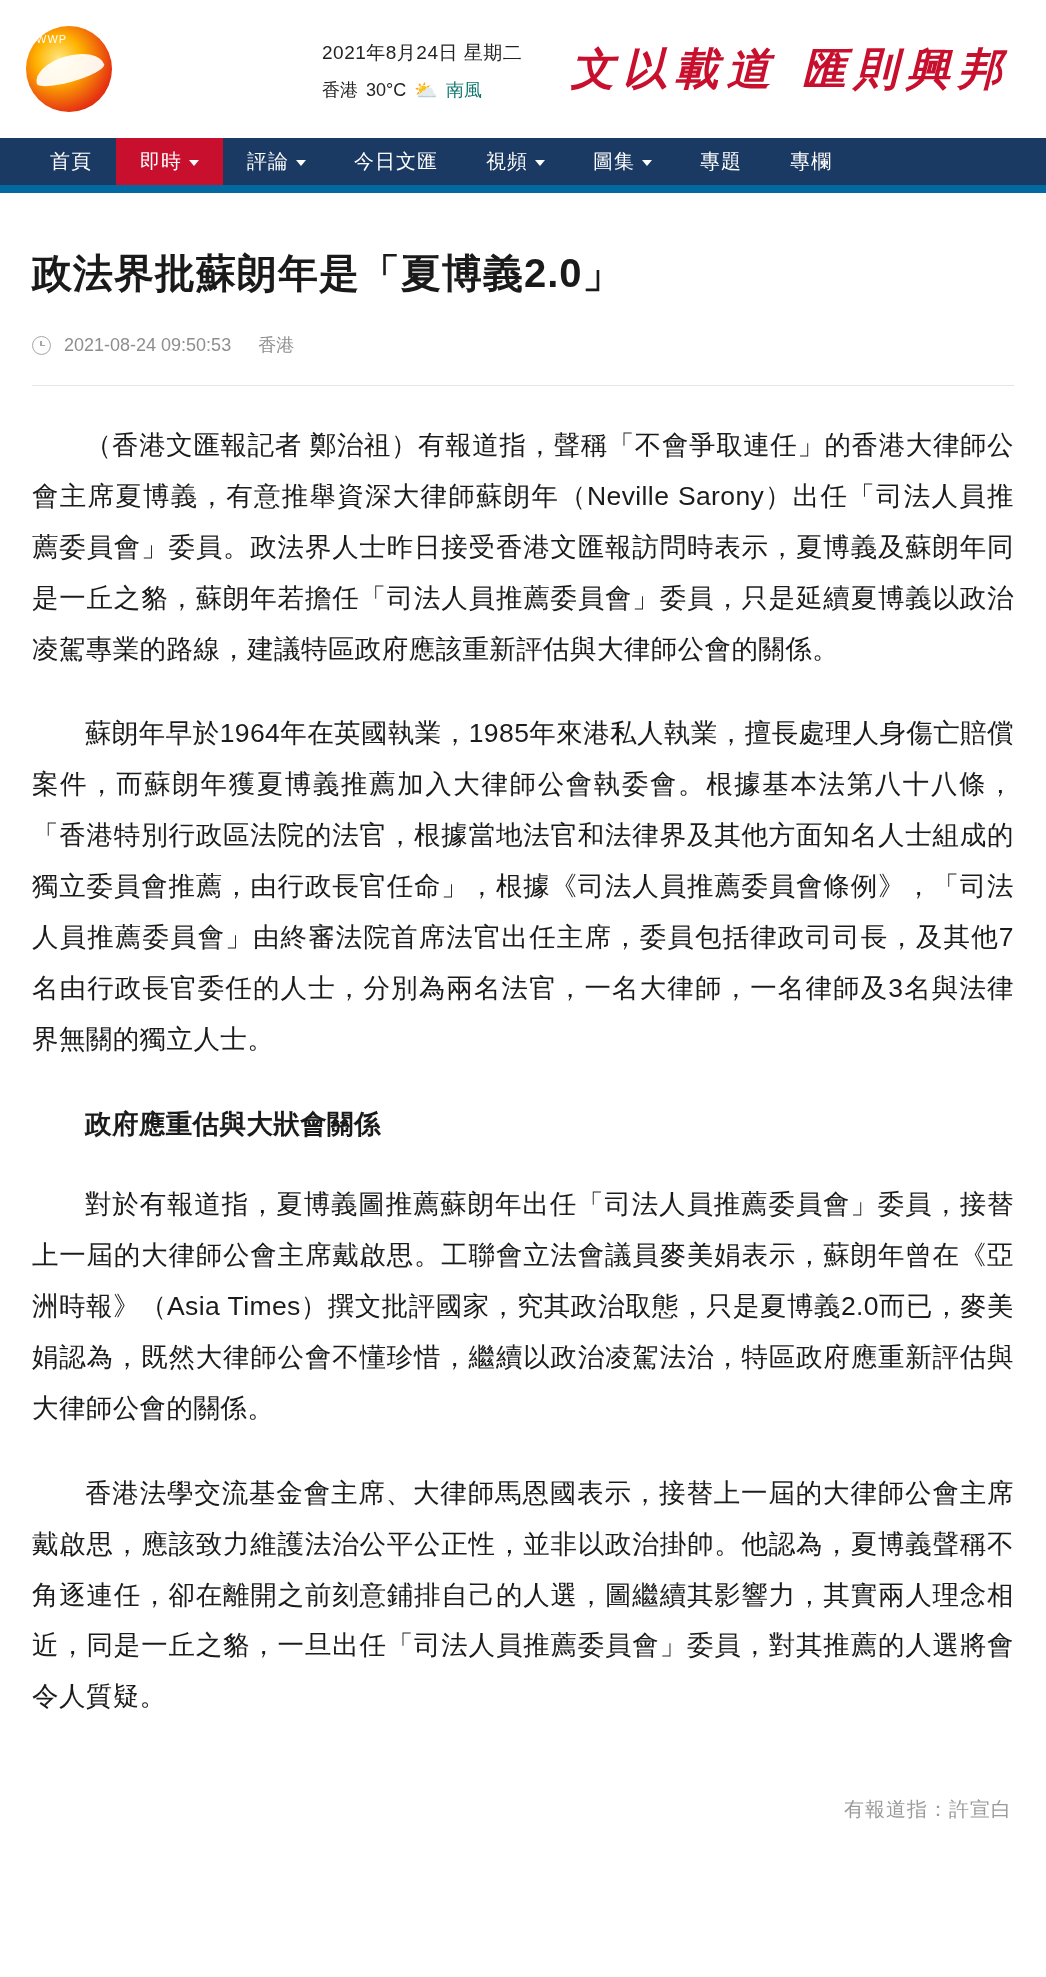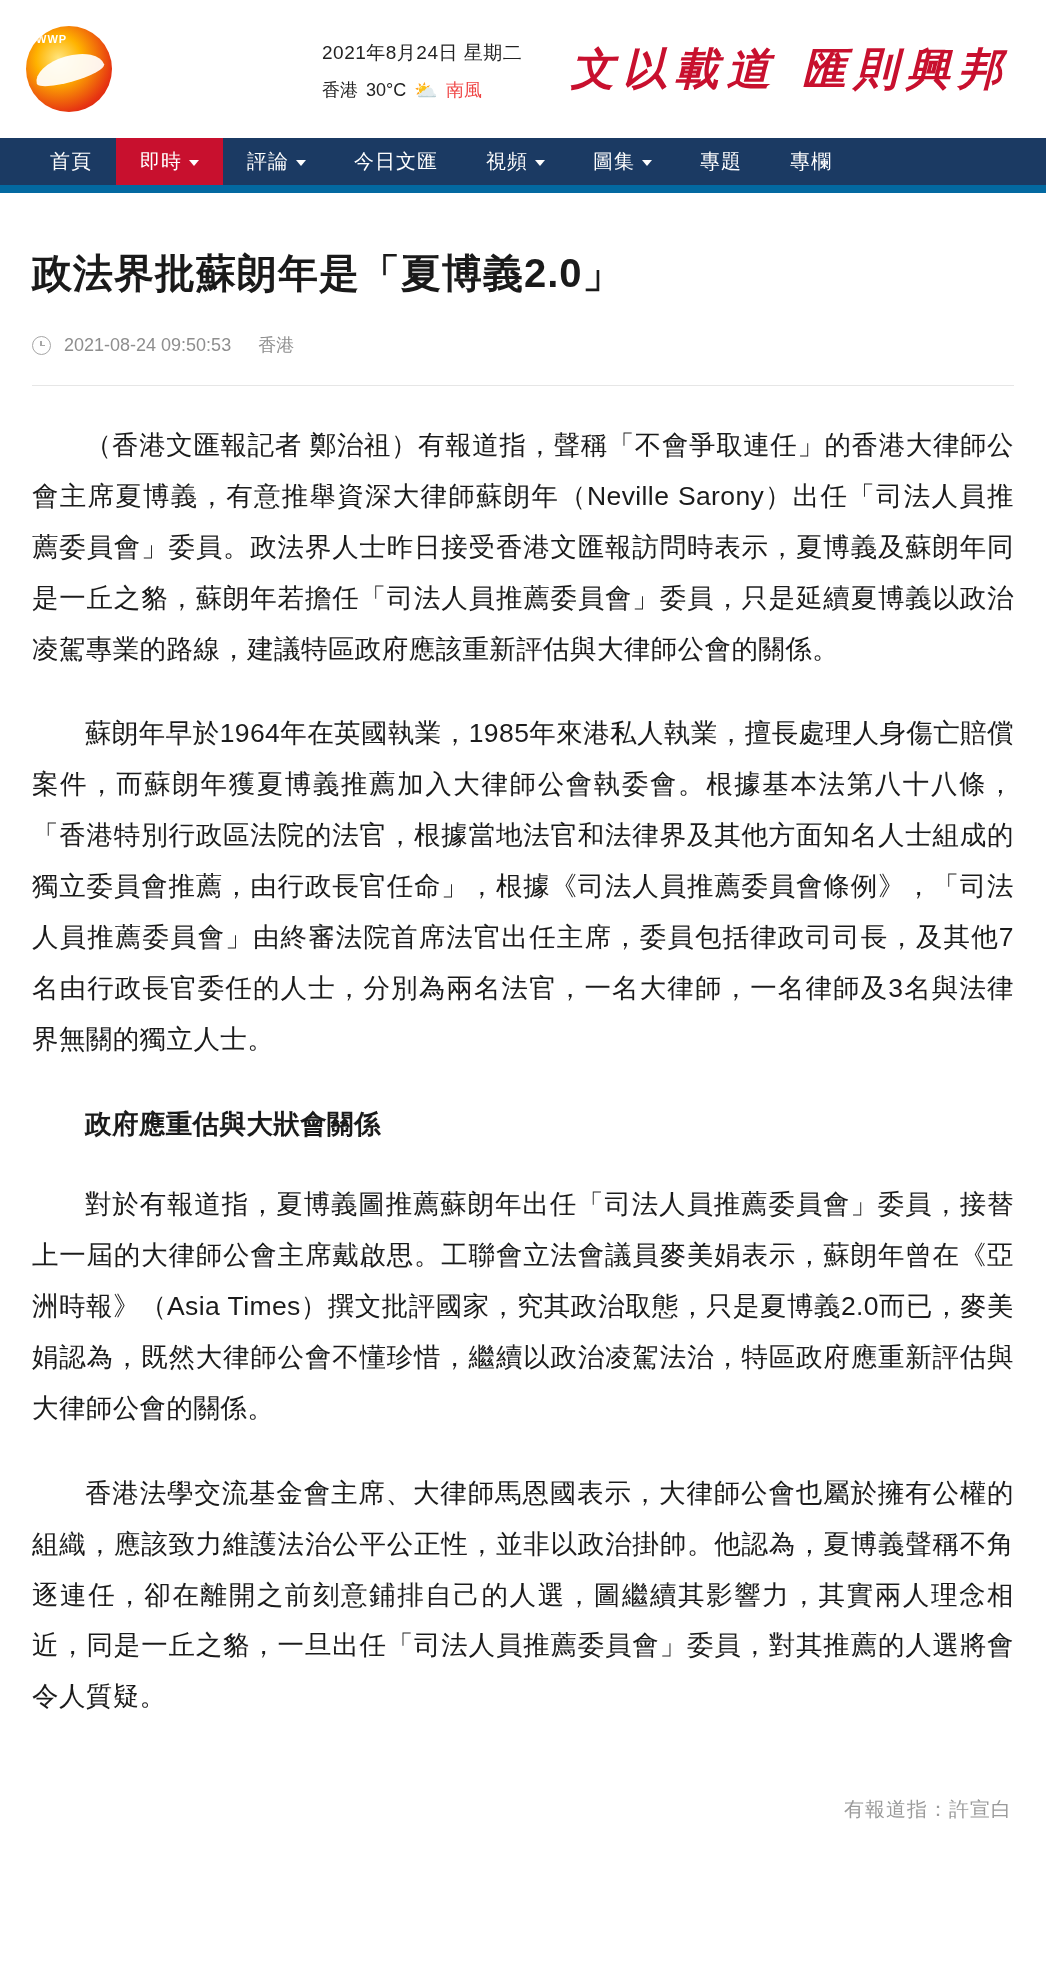--- a/index.html
+++ b/index.html
@@ -52,21 +52,21 @@
     transform: rotate(-16deg);
     opacity: .92;
   }
   .logo-mark .cjk {
     position: absolute;
     left: 10px;
     top: 7px;
     font-size: 11px;
     color: #ffffff;
     letter-spacing: 1px;
-    font-weight: bold;
+    font-weight: normal;
   }
   .logo-text {
     margin-left: 6px;
   }
   .logo-text .top-row {
     display: flex;
     align-items: flex-end;
   }
   .logo-text .hk-small {
     font-size: 15px;
@@ -115,21 +115,21 @@
   .meta-weather {
     font-size: 18px;
     color: #222;
     display: flex;
     align-items: center;
     gap: 8px;
   }
   .meta-weather .wicon {
     font-size: 19px;
   }
-  .meta-weather .wind { color: #ef4444; }
+  .meta-weather .wind { color: #0f766e; }
   .brand-cal {
     flex: 1 1 auto;
     text-align: right;
     padding-right: 10px;
   }
   .brand-cal .cal-text {
     font-family: "DejaVu Serif", "Liberation Serif", serif;
     font-size: 44px;
     color: #c8102e;
     font-weight: bold;
@@ -296,17 +296,17 @@
     <span class="clock"></span>
     <span>2021-08-24 09:50:53</span>
     <span class="loc">香港</span>
   </div>
 
   <div class="body-copy">
     <p>（香港文匯報記者 鄭治祖）有報道指，聲稱「不會爭取連任」的香港大律師公會主席夏博義，有意推舉資深大律師蘇朗年（Neville Sarony）出任「司法人員推薦委員會」委員。政法界人士昨日接受香港文匯報訪問時表示，夏博義及蘇朗年同是一丘之貉，蘇朗年若擔任「司法人員推薦委員會」委員，只是延續夏博義以政治凌駕專業的路線，建議特區政府應該重新評估與大律師公會的關係。</p>
     <p>蘇朗年早於1964年在英國執業，1985年來港私人執業，擅長處理人身傷亡賠償案件，而蘇朗年獲夏博義推薦加入大律師公會執委會。根據基本法第八十八條，「香港特別行政區法院的法官，根據當地法官和法律界及其他方面知名人士組成的獨立委員會推薦，由行政長官任命」，根據《司法人員推薦委員會條例》，「司法人員推薦委員會」由終審法院首席法官出任主席，委員包括律政司司長，及其他7名由行政長官委任的人士，分別為兩名法官，一名大律師，一名律師及3名與法律界無關的獨立人士。</p>
     <p class="subhead">政府應重估與大狀會關係</p>
     <p>對於有報道指，夏博義圖推薦蘇朗年出任「司法人員推薦委員會」委員，接替上一屆的大律師公會主席戴啟思。工聯會立法會議員麥美娟表示，蘇朗年曾在《亞洲時報》（Asia Times）撰文批評國家，究其政治取態，只是夏博義2.0而已，麥美娟認為，既然大律師公會不懂珍惜，繼續以政治凌駕法治，特區政府應重新評估與大律師公會的關係。</p>
-    <p>香港法學交流基金會主席、大律師馬恩國表示，大律師公會也屬於擁有公權的組織，應該致力維護法治公平公正性，並非以政治掛帥。他認為，夏博義聲稱不角逐連任，卻在離開之前刻意鋪排自己的人選，圖繼續其影響力，其實兩人理念相近，同是一丘之貉，一旦出任「司法人員推薦委員會」委員，對其推薦的人選將會令人質疑。</p>
+    <p>香港法學交流基金會主席、大律師馬恩國表示，接替上一屆的大律師公會主席戴啟思，應該致力維護法治公平公正性，並非以政治掛帥。他認為，夏博義聲稱不角逐連任，卻在離開之前刻意鋪排自己的人選，圖繼續其影響力，其實兩人理念相近，同是一丘之貉，一旦出任「司法人員推薦委員會」委員，對其推薦的人選將會令人質疑。</p>
   </div>
 </article>
 
 <div class="footer-editor">有報道指：許宣白</div>
 
 </body></html>

